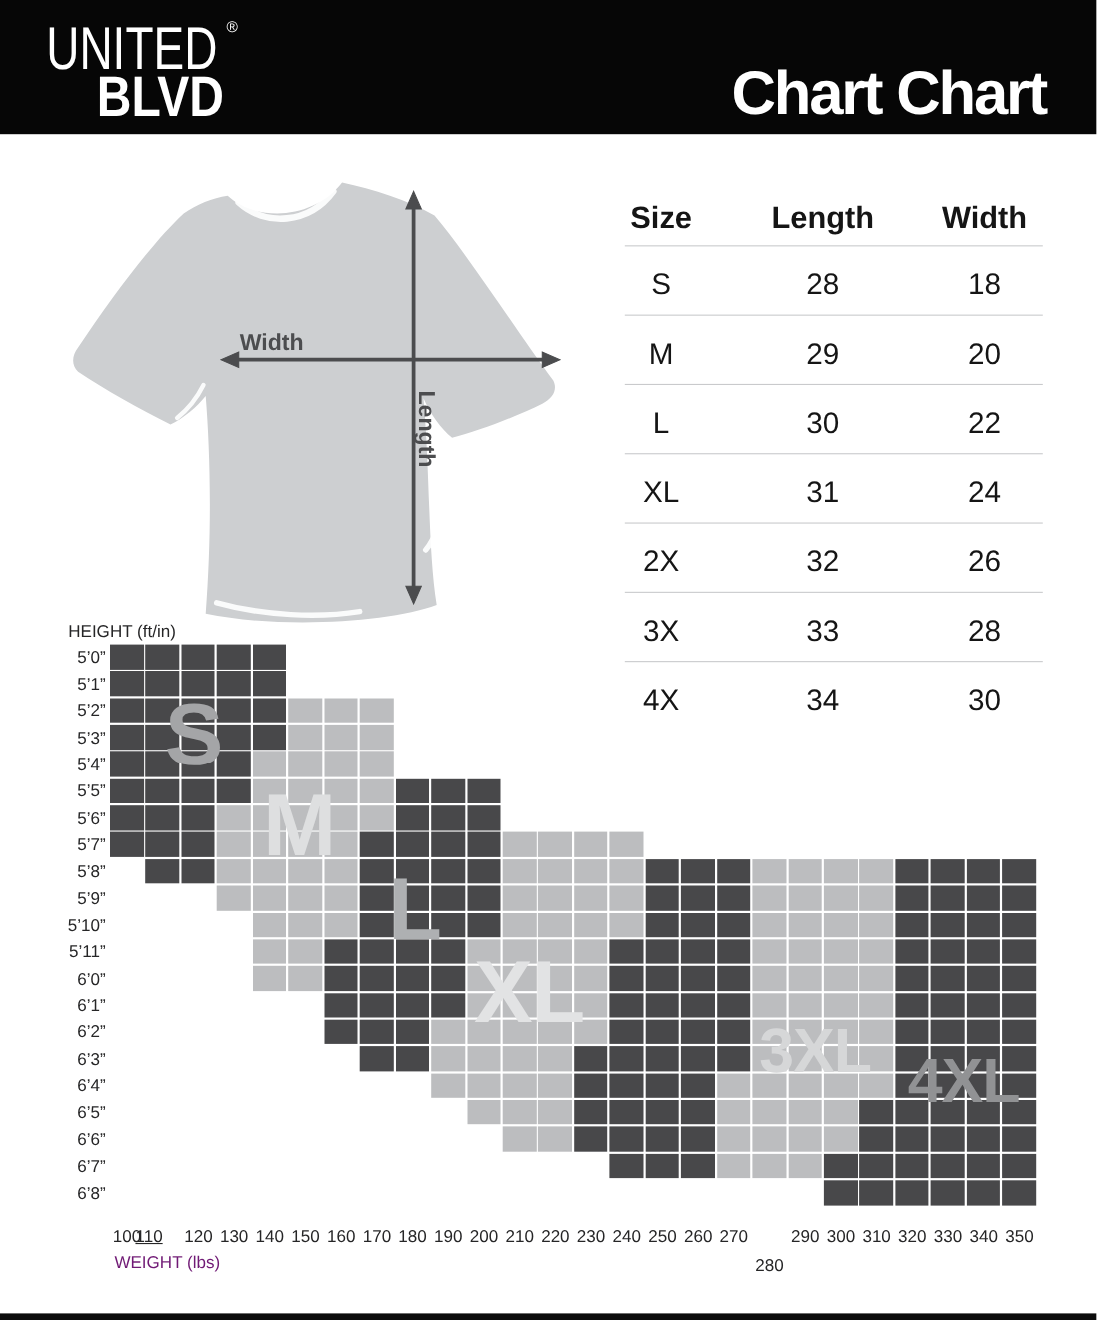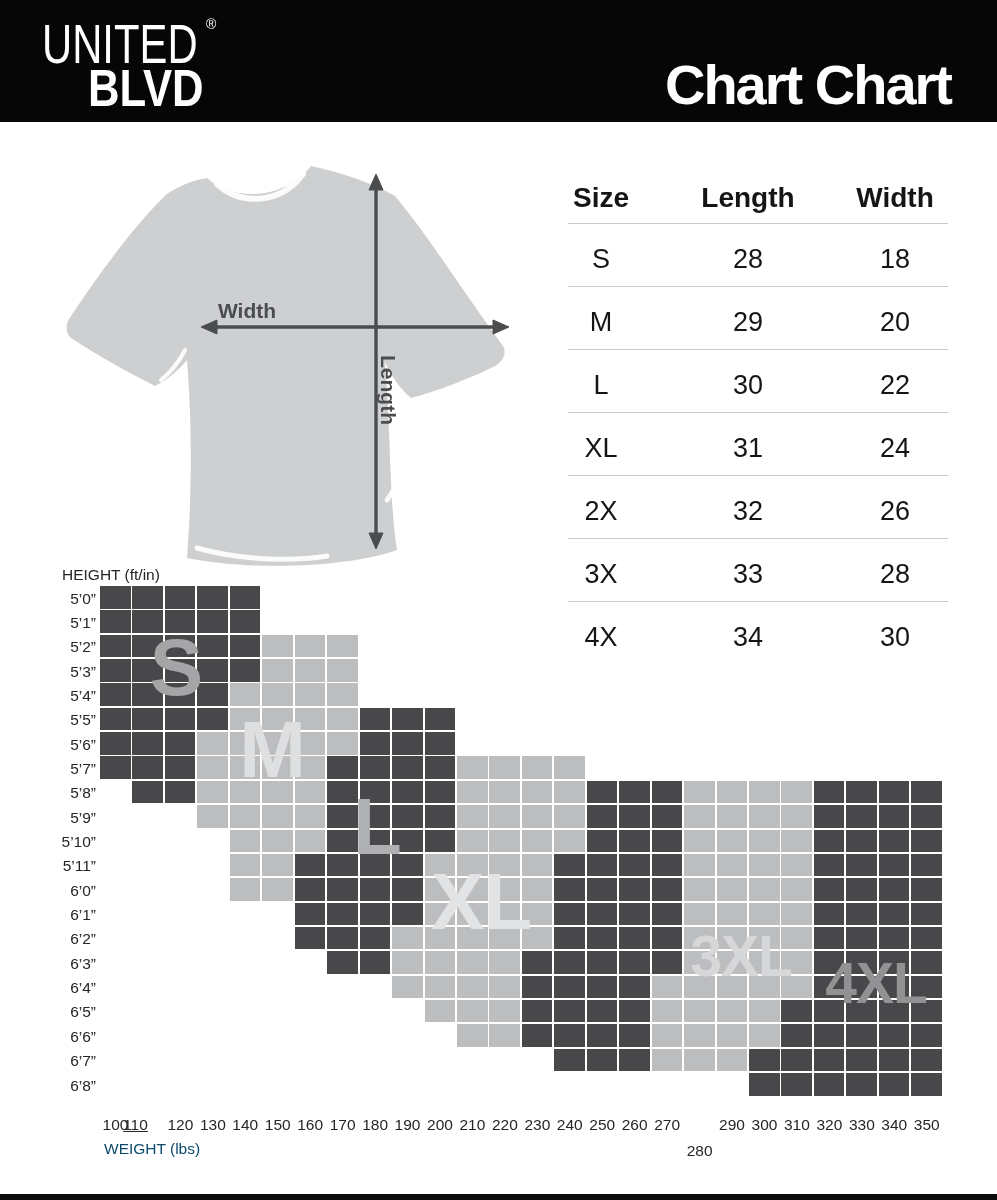--- a/index.html
+++ b/index.html
@@ -18,21 +18,21 @@
   .tee{position:absolute;left:55px;top:150px;width:480px;height:428px;}
   
   .sizes{position:absolute;left:565px;top:170px;width:388px;height:500px;}
   .th,.td{position:absolute;transform:translate(-50%,-50%);color:#151515;white-space:nowrap;}
   .th{font-size:28px;font-weight:bold;}
   .td{font-size:27px;}
   .sep{position:absolute;left:3px;width:380px;height:1px;background:#c9cacc;}
   
   .hw-chart{position:absolute;left:0;top:560px;width:997px;height:600px;}
   .ylab{position:absolute;left:62px;top:6px;font-size:15.5px;color:#262627;}
-  .xlab{position:absolute;left:104px;top:580px;font-size:15.5px;color:#0c4a6e;}
+  .xlab{position:absolute;left:104px;top:580px;font-size:15.5px;color:#701a75;}
   .hlabel{position:absolute;left:30px;width:66px;text-align:right;font-size:15.5px;color:#262627;line-height:19px;}
   .wlabel{position:absolute;width:33px;text-align:center;font-size:15.5px;color:#262627;}
   #grid{position:absolute;left:100px;top:26px;width:845px;height:512px;}
   .cell{position:absolute;}
   .zletter{position:absolute;transform:translate(-50%,-50%);font-weight:bold;letter-spacing:-1px;line-height:1;}
   
   .note{position:absolute;left:62px;top:1168px;margin:0;font-size:19px;color:#2b2b2b;}
   .bottom-bar{position:absolute;left:0;top:1194px;width:997px;height:6px;background:#0c0c0c;}
 </style>
 </head>

